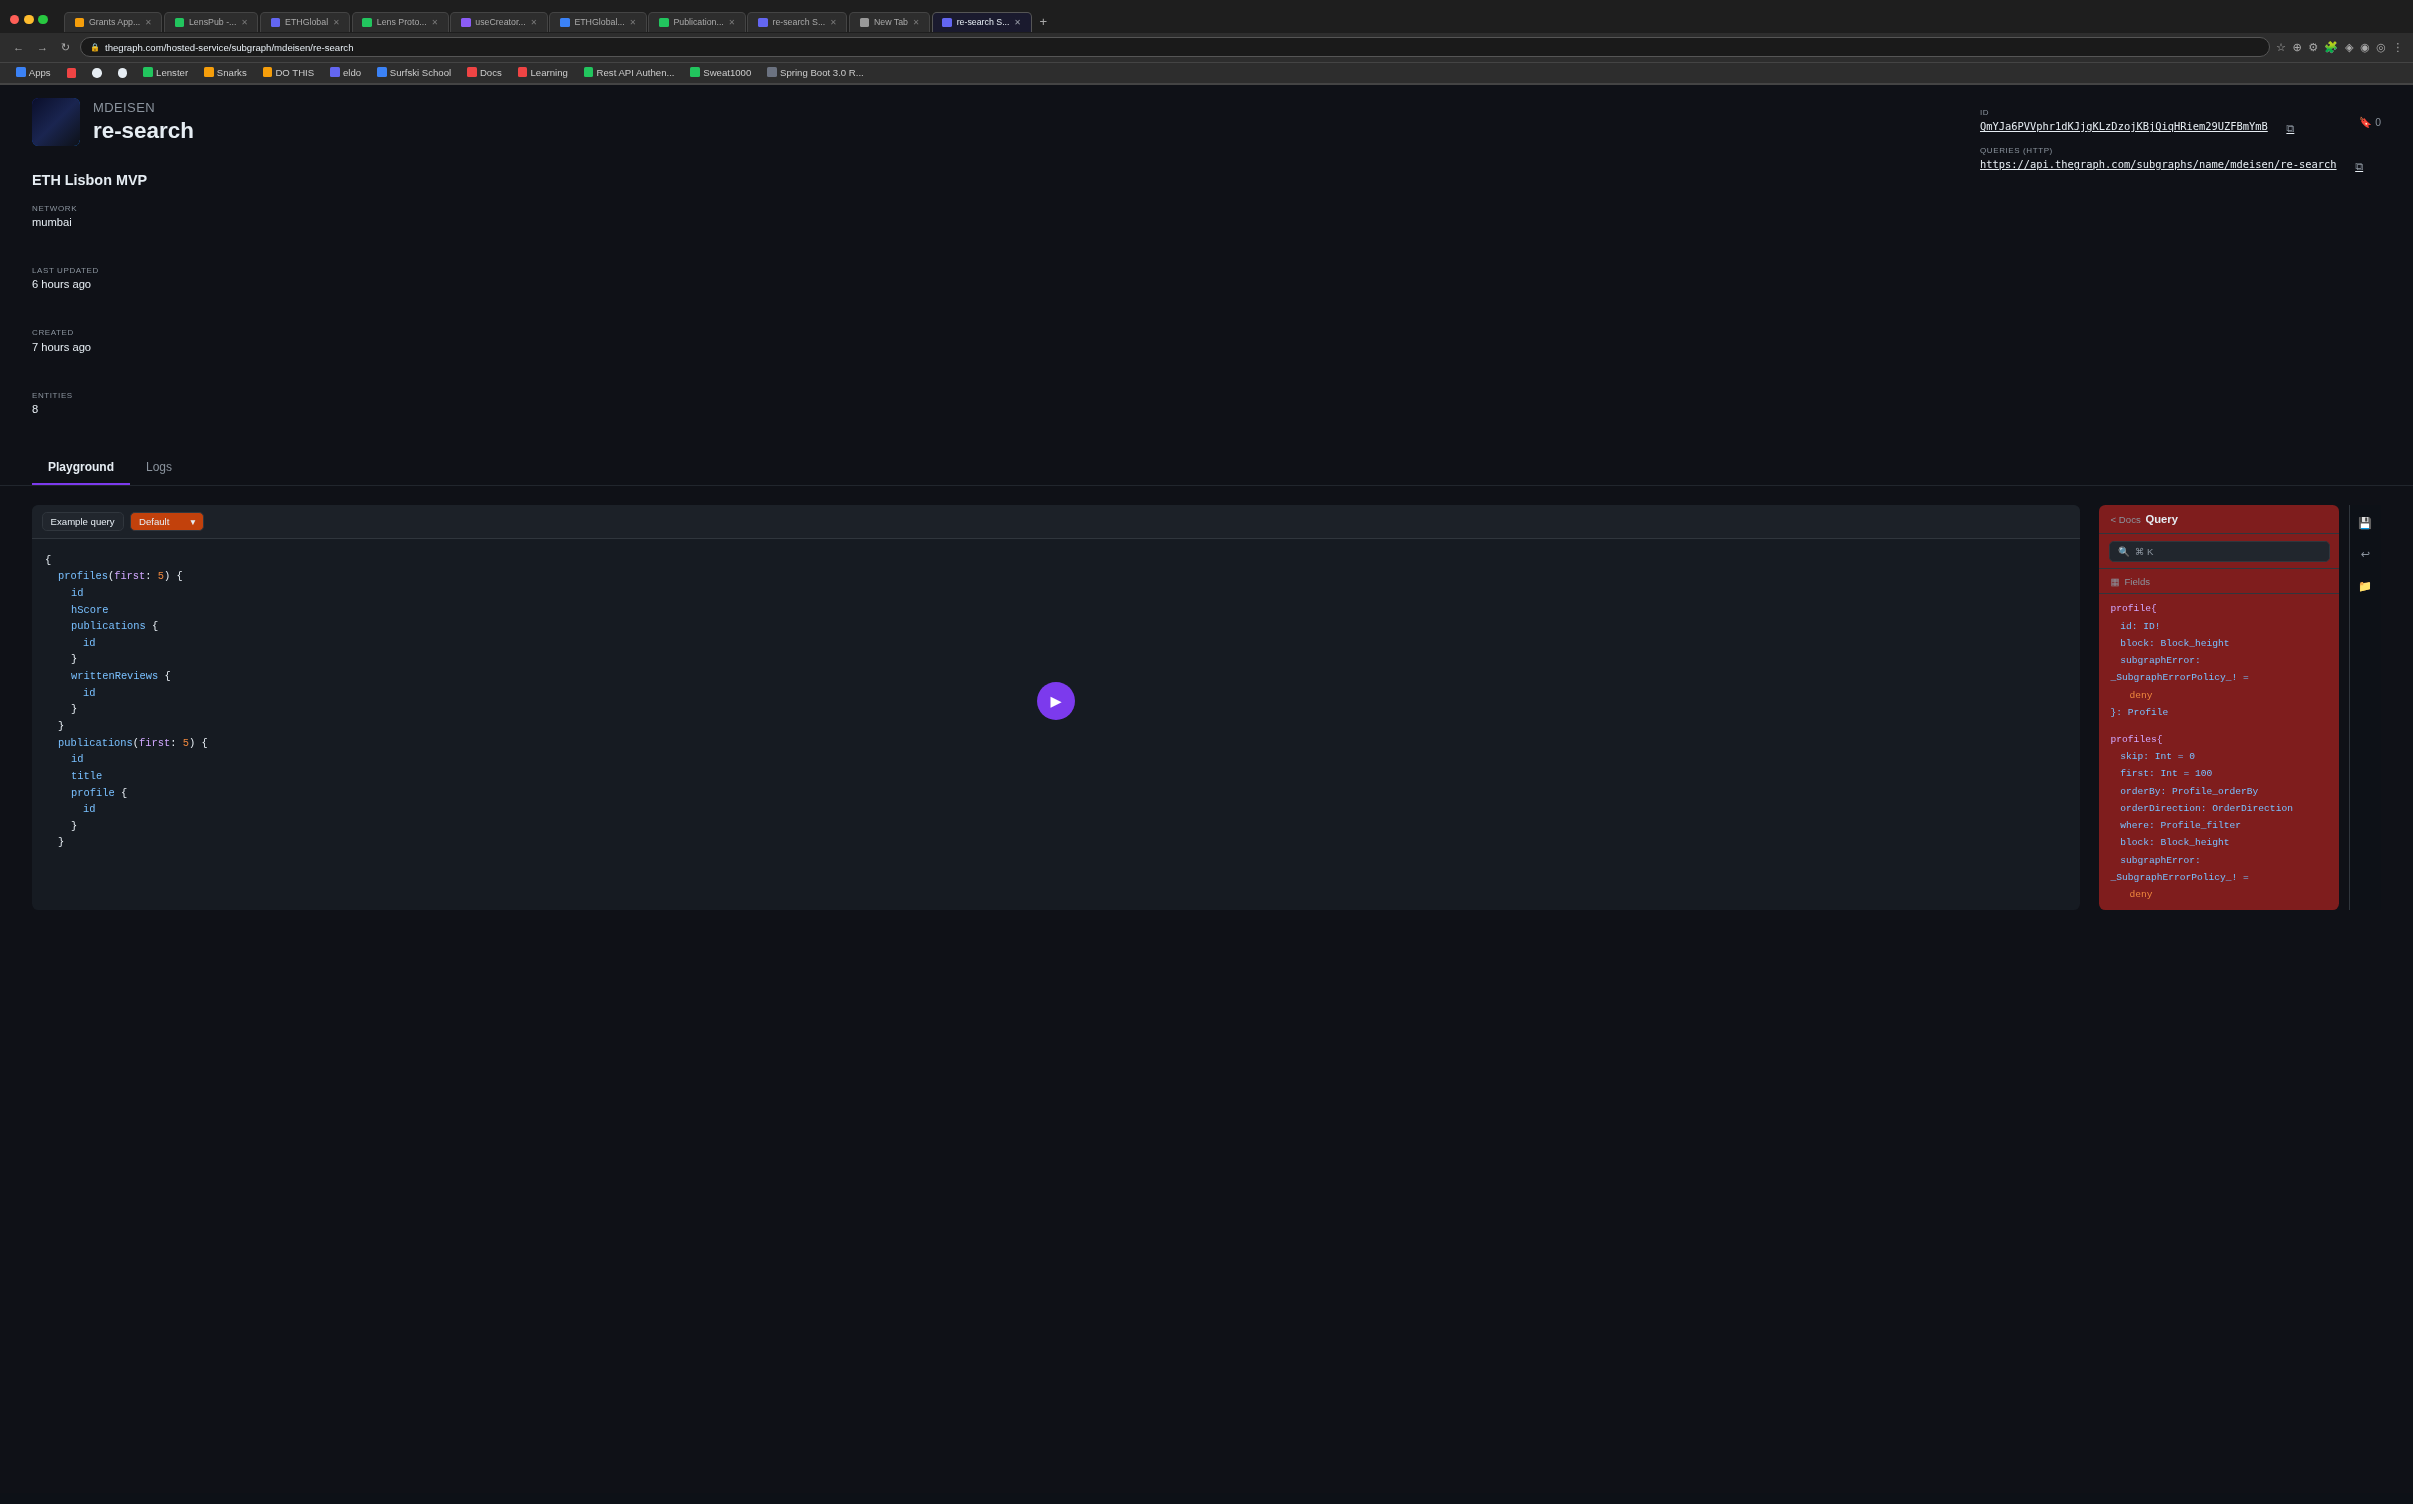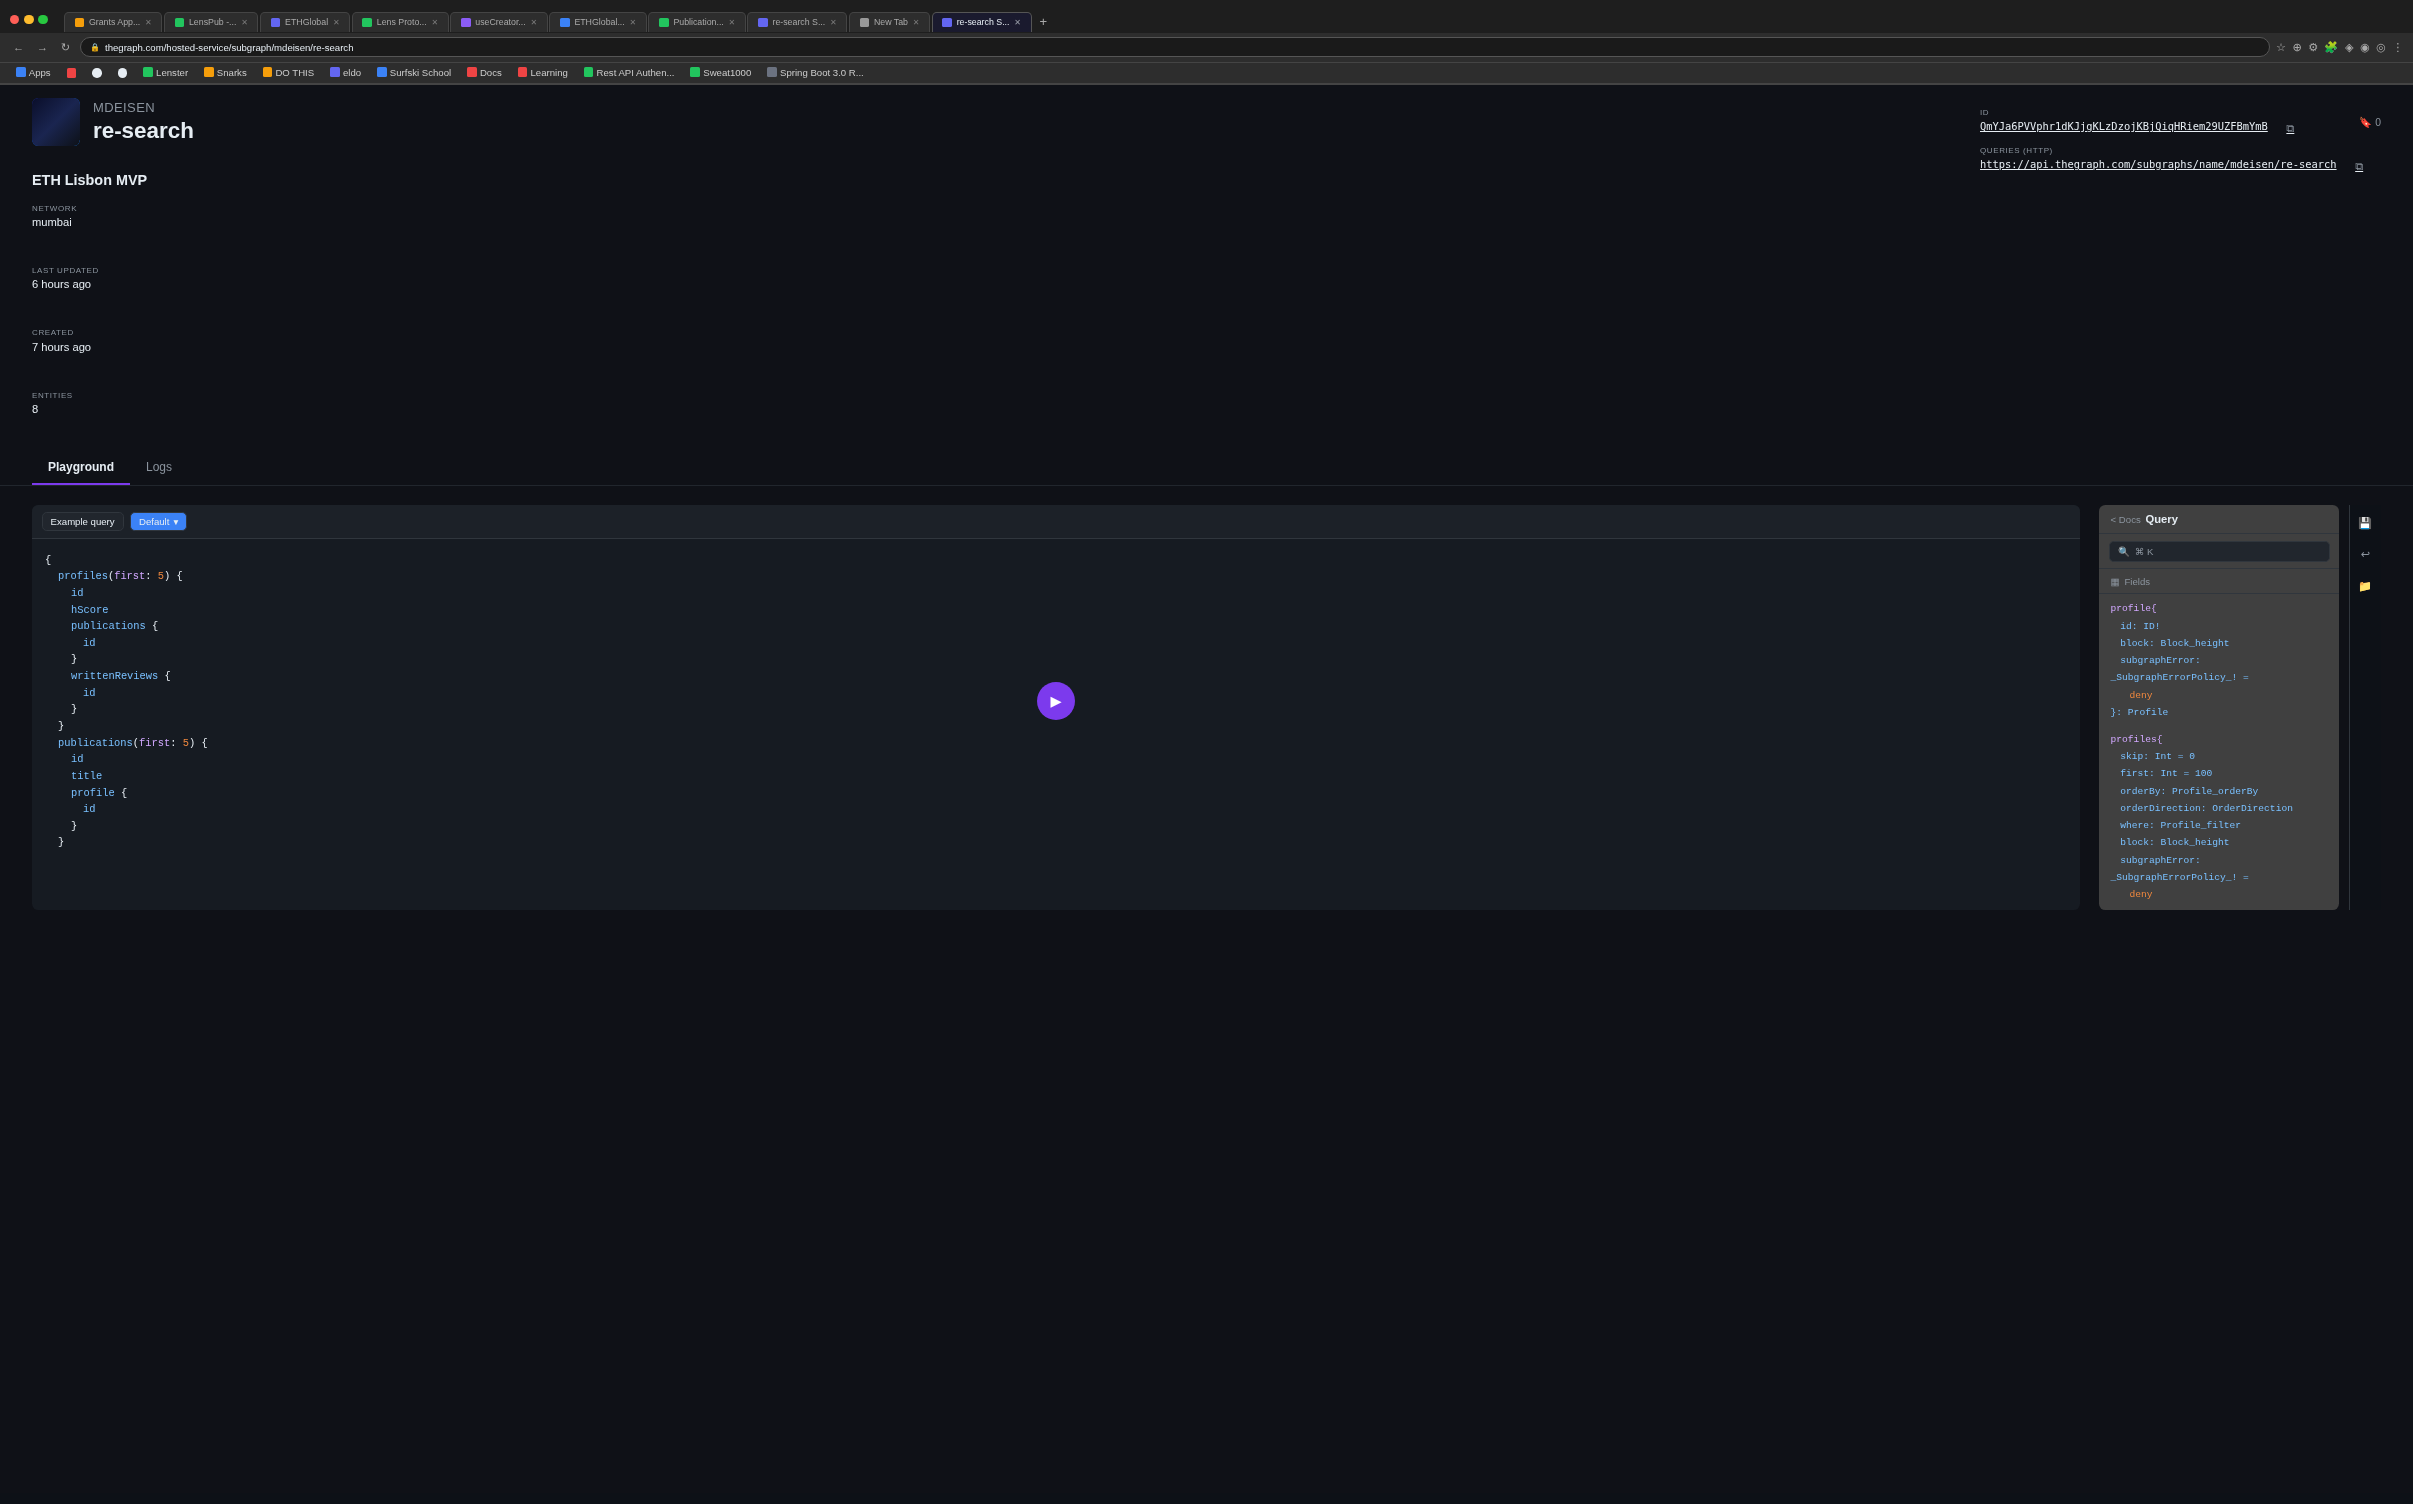--- a/index.html
+++ b/index.html
@@ -354,22 +354,22 @@
       border: 0.8px solid #30363d;
       border-radius: 4.8px;
       padding: 3.2px 8px;
       color: #e6edf3;
       font-size: 9.6px;
       cursor: pointer;
     }
     .default-dropdown {
       display: flex;
       align-items: center;
-      gap: 4px;
-      background: #3b82f6;
+      gap: 21px;
+      background: #c2410c;
       border: 0.8px solid #30363d;
       border-radius: 4.8px;
       padding: 3.2px 8px;
       color: #e6edf3;
       font-size: 9.6px;
       cursor: pointer;
     }
     .editor-body {
       position: relative;
       padding: 13px;
@@ -402,21 +402,21 @@
       display: flex;
       align-items: center;
       justify-content: center;
       font-size: 14.4px;
       color: white;
     }
 
     
     .docs-panel {
       width: 240px;
-      background: #404040;
+      background: #7f1d1d;
       border-radius: 6.4px;
       margin-left: 9.6px;
       overflow: hidden;
     }
     .docs-header {
       padding: 8px 11.2px;
       border-bottom: 0.8px solid #30363d;
       display: flex;
       align-items: center;
       gap: 4.8px;

